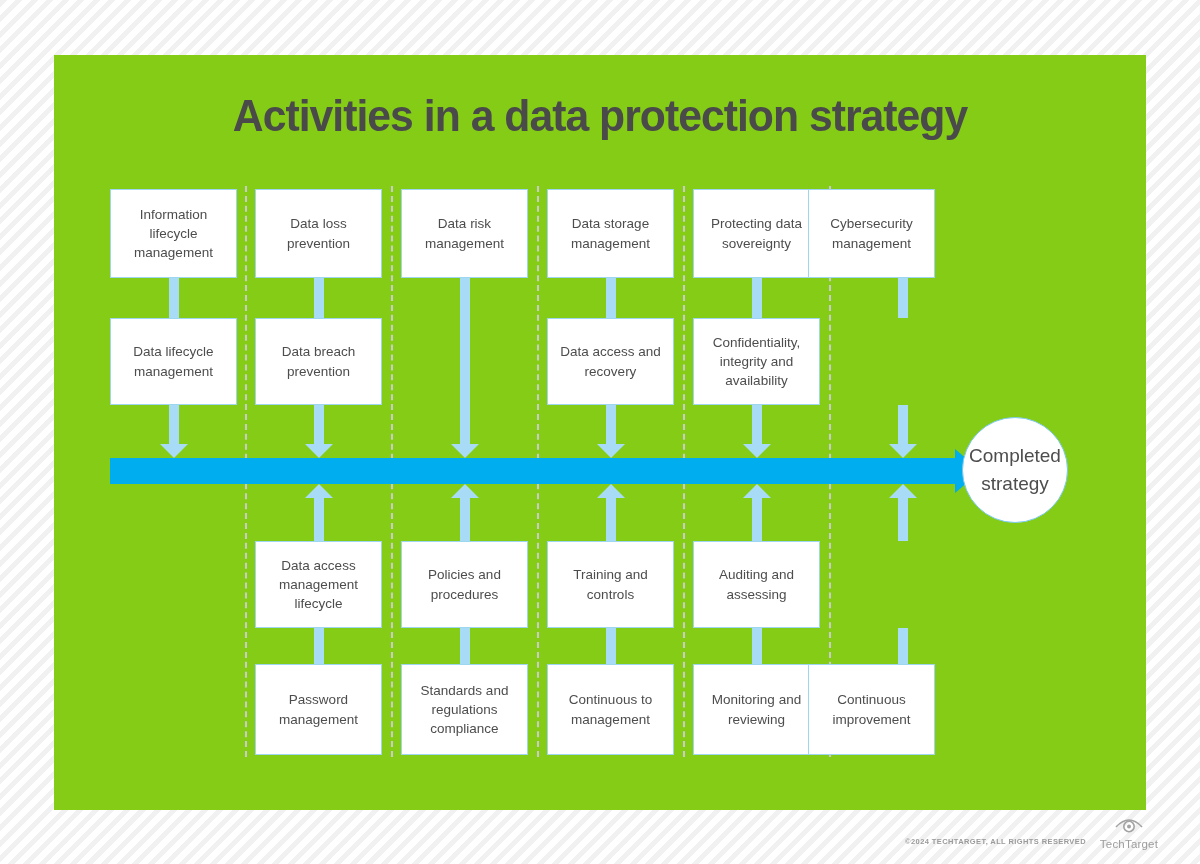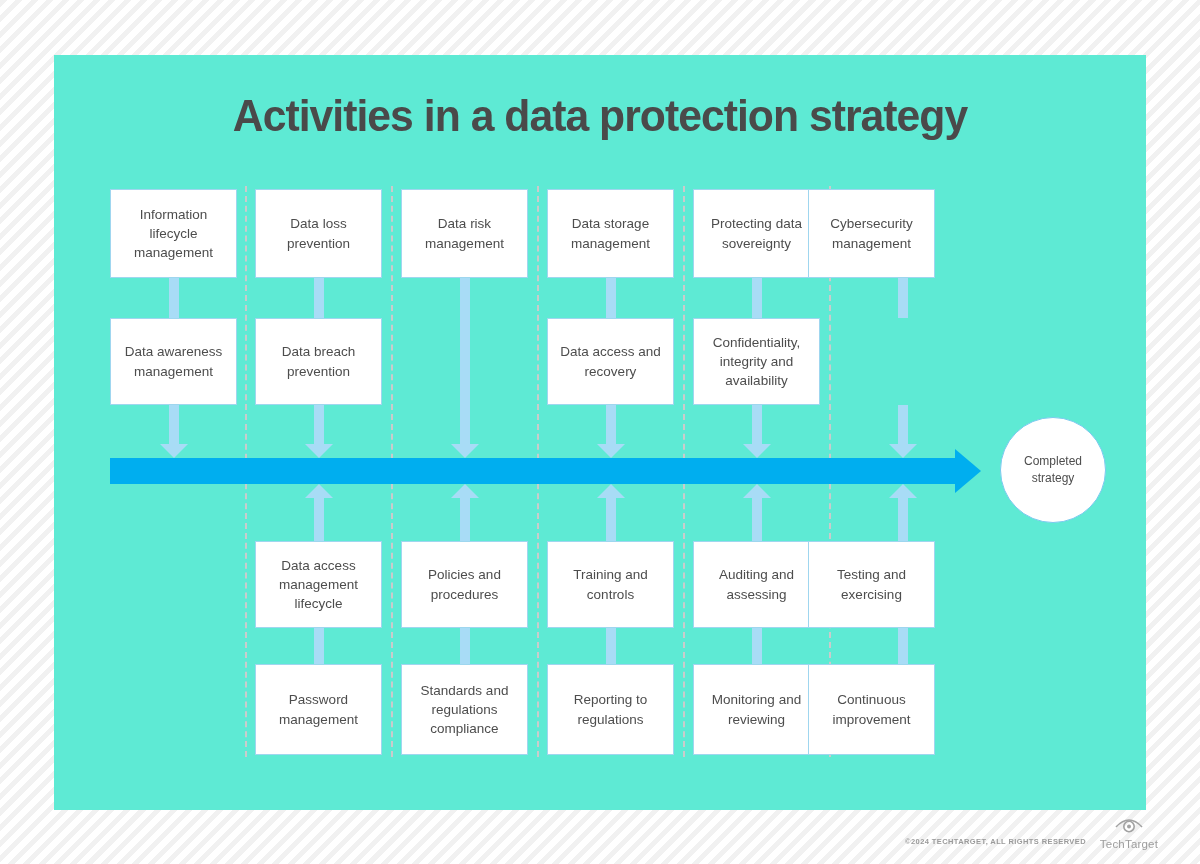--- a/index.html
+++ b/index.html
@@ -3,21 +3,21 @@
 <meta charset="utf-8">
 <style>
   html,body{margin:0;padding:0;}
   body{
     width:1200px;height:864px;position:relative;overflow:hidden;
     font-family:"Liberation Sans","DejaVu Sans",sans-serif;
     background:repeating-linear-gradient(135deg,#f1f1f1 0 5px,#ffffff 5px 11px);
   }
   .card{
     position:absolute;left:54px;top:55px;width:1092px;height:755px;
-    background:#5eead4;
+    background:#84cc16;
   }
   .title{
     position:absolute;left:0;top:36px;width:100%;
     text-align:center;font-size:44px;font-weight:bold;color:#4a4a4a;
     letter-spacing:-1px;transform:scaleX(0.97);margin:0;
   }
   .box{
     position:absolute;width:127px;box-sizing:border-box;
     background:#ffffff;border:1px solid #9fd6ef;
     display:flex;align-items:center;justify-content:center;
@@ -29,24 +29,24 @@
   .r3{top:486px;height:87px}.r4{top:609px;height:91px}
   .shaft{position:absolute;width:10px;background:#a8dcf6;}
   .head{position:absolute;width:0;height:0;border-left:14px solid transparent;border-right:14px solid transparent;}
   .head.down{border-top:14px solid #a8dcf6;}
   .head.up{border-bottom:14px solid #a8dcf6;}
   .sep{position:absolute;top:131px;height:571px;width:0;border-left:2px dashed #cbcbcb;}
   .mainbar{position:absolute;left:56px;top:403px;width:845px;height:26px;background:#00aeef;}
   .mainhead{position:absolute;left:901px;top:394px;width:0;height:0;
     border-top:22px solid transparent;border-bottom:22px solid transparent;border-left:26px solid #00aeef;}
   .result-circle{
-    position:absolute;left:946px;top:362px;width:106px;height:106px;box-sizing:border-box;
+    position:absolute;left:908px;top:362px;width:106px;height:106px;box-sizing:border-box;
     border:1.5px solid #7ac9ef;border-radius:50%;
     display:flex;align-items:center;justify-content:center;text-align:center;
-    font-size:12px;line-height:1.45;color:#4d4d4d;background:#fff;
+    font-size:19px;line-height:1.45;color:#4d4d4d;background:#fff;
   }
   .copyright{
     position:absolute;top:837px;right:114px;
     font-size:7.5px;letter-spacing:.4px;color:#9b9b9b;font-weight:bold;
   }
   .brand{
     position:absolute;top:817px;left:1097px;width:64px;text-align:center;color:#9e9e9e;
   }
   .brand .eye{display:block;margin:0 auto;}
   .brand .name{font-size:11.5px;letter-spacing:.2px;text-align:center;}
@@ -58,21 +58,21 @@
 
   <h1 class="title">Activities in a data protection strategy</h1>
 
   <div class="sep" style="left:191px"></div>
   <div class="sep" style="left:337px"></div>
   <div class="sep" style="left:483px"></div>
   <div class="sep" style="left:629px"></div>
   <div class="sep" style="left:775px"></div>
 
   <div class="box c0 r1">Information lifecycle management</div>
-  <div class="box c0 r2">Data awareness management</div>
+  <div class="box c0 r2">Data lifecycle management</div>
   <div class="box c1 r1">Data loss prevention</div>
   <div class="box c1 r2">Data breach prevention</div>
   <div class="box c2 r1">Data risk management</div>
   <div class="box c3 r1">Data storage management</div>
   <div class="box c3 r2">Data access and recovery</div>
   <div class="box c4 r2">Confidentiality, integrity and availability</div>
   <div class="box c4 r1">Protecting data sovereignty</div>
   <div class="box c5 r1">Cybersecurity management</div>
 
   <div class="shaft" style="left:115px;top:223px;height:40px"></div>
@@ -108,24 +108,23 @@
   <div class="head up" style="left:689px;top:429px"></div>
   <div class="shaft" style="left:698px;top:443px;height:43px"></div>
   <div class="head up" style="left:835px;top:429px"></div>
   <div class="shaft" style="left:844px;top:443px;height:43px"></div>
 
   <div class="box c1 r3">Data access management lifecycle</div>
   <div class="box c1 r4">Password management</div>
   <div class="box c2 r3">Policies and procedures</div>
   <div class="box c2 r4">Standards and regulations compliance</div>
   <div class="box c3 r3">Training and controls</div>
-  <div class="box c3 r4">Reporting to regulations</div>
+  <div class="box c3 r4">Continuous to management</div>
   <div class="box c4 r3">Auditing and assessing</div>
   <div class="box c4 r4">Monitoring and reviewing</div>
-  <div class="box c5 r3">Testing and exercising</div>
   <div class="box c5 r4">Continuous improvement</div>
 
   <div class="shaft" style="left:260px;top:573px;height:36px"></div>
   <div class="shaft" style="left:406px;top:573px;height:36px"></div>
   <div class="shaft" style="left:552px;top:573px;height:36px"></div>
   <div class="shaft" style="left:698px;top:573px;height:36px"></div>
   <div class="shaft" style="left:844px;top:573px;height:36px"></div>
 
 </div>
 

